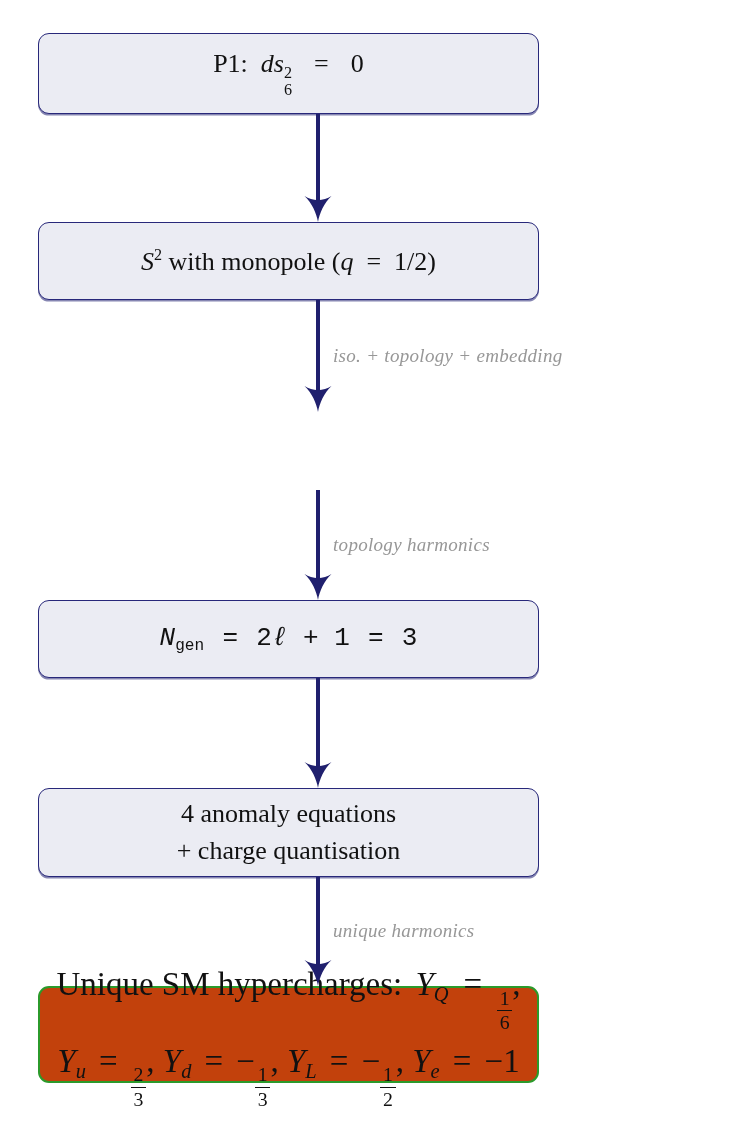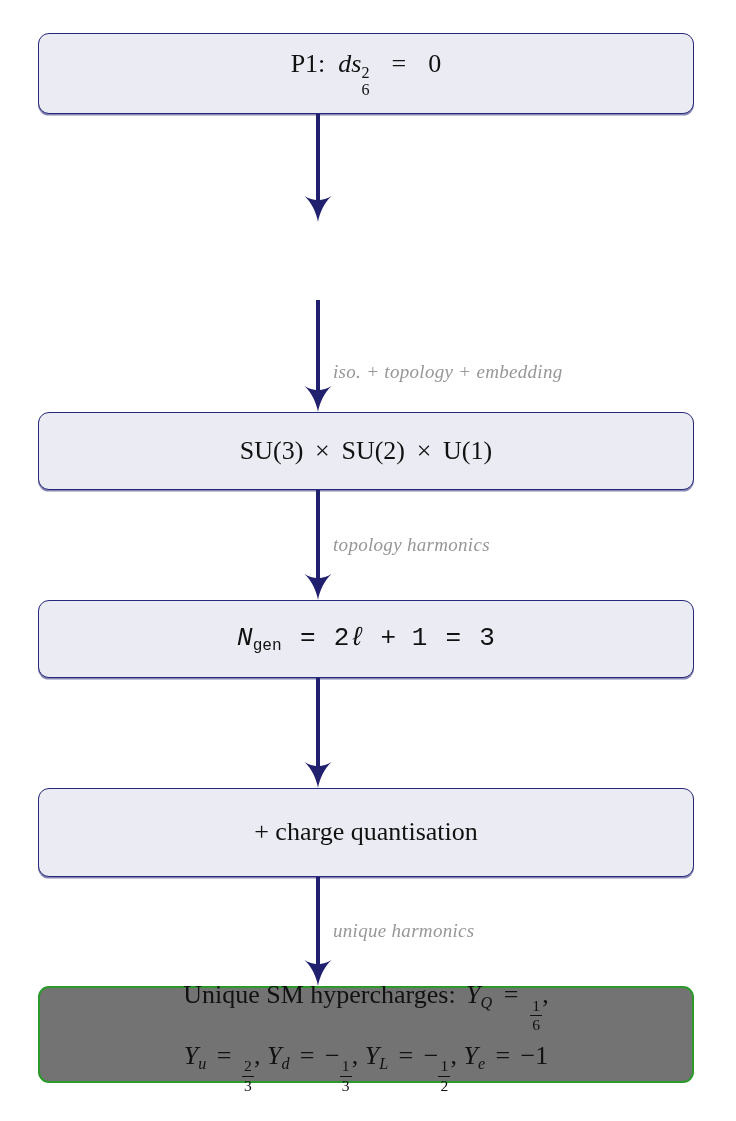--- a/index.html
+++ b/index.html
@@ -7,37 +7,37 @@
     position:relative;
     width:736px;height:1121px;
     background:#ffffff;
     font-family:"Liberation Serif","DejaVu Serif",serif;
     color:#111111;
     overflow:hidden;
   }
   
   .node{
     position:absolute;
-    left:38px;width:656px;
+    left:38px;width:501px;
     box-sizing:border-box;
     display:flex;flex-direction:column;
     align-items:center;justify-content:center;
     border-radius:11px;
     font-size:26px;
     text-align:center;
   }
   .node.default{
     background:#ebecf3;
     border:1.8px solid #28287a;
     box-shadow:0 1.6px 0 rgba(35,35,115,.55);
   }
   .node.success{
-    background:#737373;
+    background:#c2410c;
     border:2.2px solid #2b9a2b;
-    font-size:26px;
+    font-size:33px;
   }
   .n1{top:33px;height:81px;}
   .n2{top:222px;height:78px;}
   .n3{top:412px;height:78px;}
   .n4{top:600px;height:78px;font-family:Liberation Mono, monospace;}
   .n5{top:788px;height:89px;line-height:1.4;}
   .n6{top:986px;height:97px;line-height:1.62;}
   .mathline{white-space:nowrap;}
   
   .mit{font-style:italic;}
@@ -77,47 +77,48 @@
   .edge-label{
     position:absolute;left:333px;
     transform:translateY(-50%);
     font-style:italic;
     font-size:19px;
     color:#979797;
     white-space:nowrap;
     letter-spacing:.3px;
   }
   .l1{top:168px;}
-  .l2{top:372px;}
+  .l2{top:356px;}
   .l3{top:545px;}
   .l4{top:733px;}
   .l5{top:931px;}
 </style>
 </head>
 <body>
 
 <div id="canvas">
 
   <div class="node default n1">
     <div class="mathline"><span class="mrm">P1:</span><span class="msp" style="width: 0.5em;"></span><span class="mit">ds</span><span class="msupsub">
           <span>2</span>
           <span>6</span>
         </span><span class="msp" style="width: 0.85em;"></span><span class="mrm">=</span><span class="msp" style="width: 0.85em;"></span><span class="mrm">0</span></div>
   </div>
 
+  <div class="node default n2">
+    <div class="mathline"><span class="mit">S</span><span class="msup">2</span><span class="mrm"> with monopole (</span><span class="mit">q</span><span class="msp" style="width: 0.5em;"></span><span class="mrm">=</span><span class="msp" style="width: 0.5em;"></span><span class="mrm">1/2)</span></div>
+  </div>
 
-  <div class="node default n3">
-    <div class="mathline"><span class="mrm">SU(3)</span><span class="msp" style="width: 0.45em;"></span><span class="mrm">×</span><span class="msp" style="width: 0.45em;"></span><span class="mrm">SU(2)</span><span class="msp" style="width: 0.45em;"></span><span class="mrm">×</span><span class="msp" style="width: 0.45em;"></span><span class="mrm">U(1)</span></div>
-  </div>
 
   <div class="node default n4">
     <div class="mathline"><span class="mit">N</span><span class="msub">gen</span><span class="msp" style="width: 0.7em;"></span><span class="mrm">=</span><span class="msp" style="width: 0.7em;"></span><span class="mrm">2</span><span class="mit">ℓ</span><span class="mrm"> + 1</span><span class="msp" style="width: 0.7em;"></span><span class="mrm">=</span><span class="msp" style="width: 0.7em;"></span><span class="mrm">3</span></div>
   </div>
 
   <div class="node default n5">
+    <div class="mathline"><span class="mrm">4 anomaly equations</span></div>
     <div class="mathline"><span class="mrm">+ charge quantisation</span></div>
   </div>
 
   <div class="node success n6">
     <div class="mathline"><span class="mrm">Unique SM hypercharges:</span><span class="msp" style="width: 0.4em;"></span><span class="mit">Y</span><span class="msub mit">Q</span><span class="msp" style="width: 0.45em;"></span><span class="mrm">=</span><span class="msp" style="width: 0.45em;"></span><span class="mfrac">
           <span class="mnum">1</span>
           <span class="mden">6</span>
         </span><span class="mrm">,</span></div>
     <div class="mathline"><span class="mit">Y</span><span class="msub mit">u</span><span class="msp" style="width: 0.4em;"></span><span class="mrm">=</span><span class="msp" style="width: 0.4em;"></span><span class="mfrac">
           <span class="mnum">2</span>

